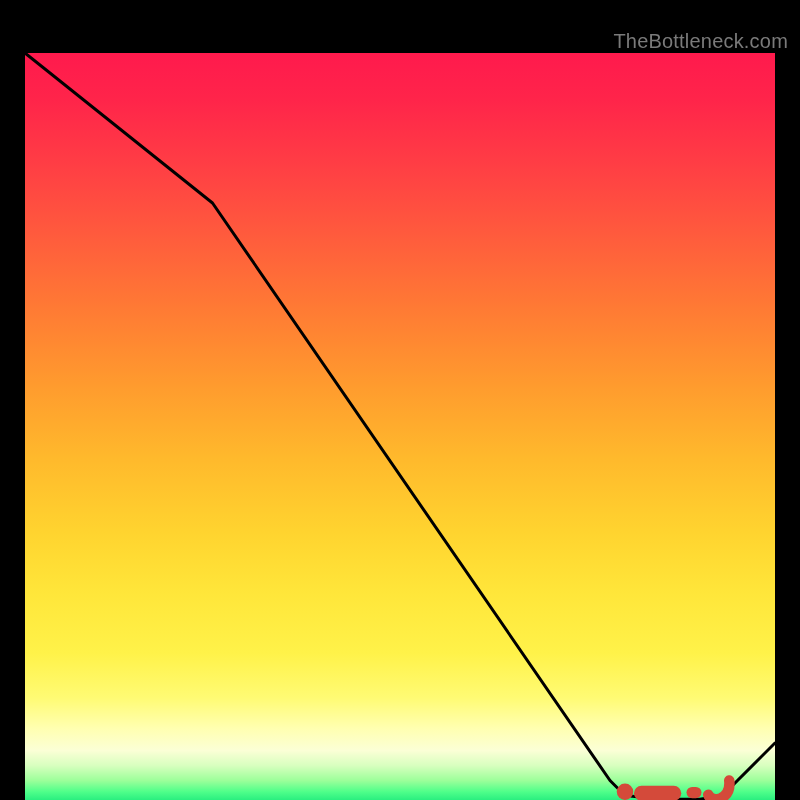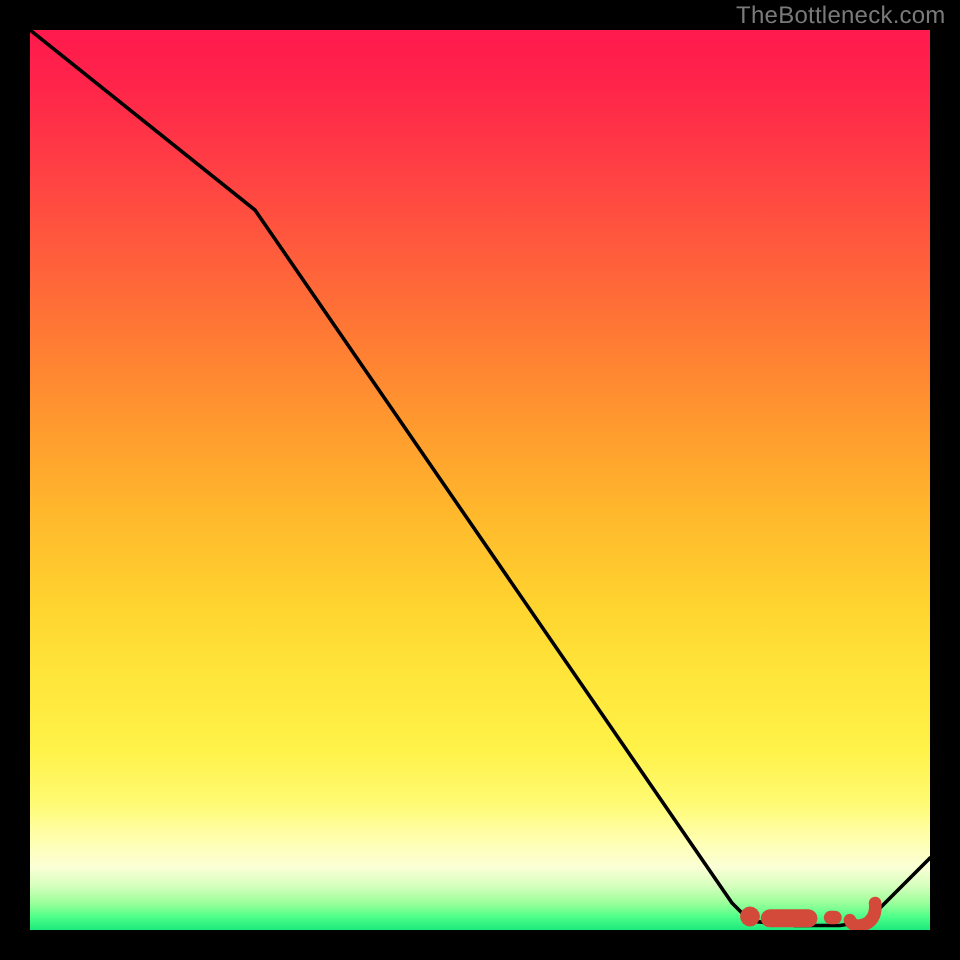--- a/index.html
+++ b/index.html
@@ -9,20 +9,21 @@
     height: 800px;
     background: #000;
     overflow: hidden;
     font-family: Arial, sans-serif;
   }
   .container {
     position: relative;
     width: 800px;
     height: 644px;
     background: #000;
+    margin-top: 28px;
   }
   .watermark {
     position: absolute;
     top: 2px;
     right: 12px;
     color: #7a7a7a;
     font-size: 20px;
     font-weight: 500;
     letter-spacing: 0.2px;
     z-index: 20;

